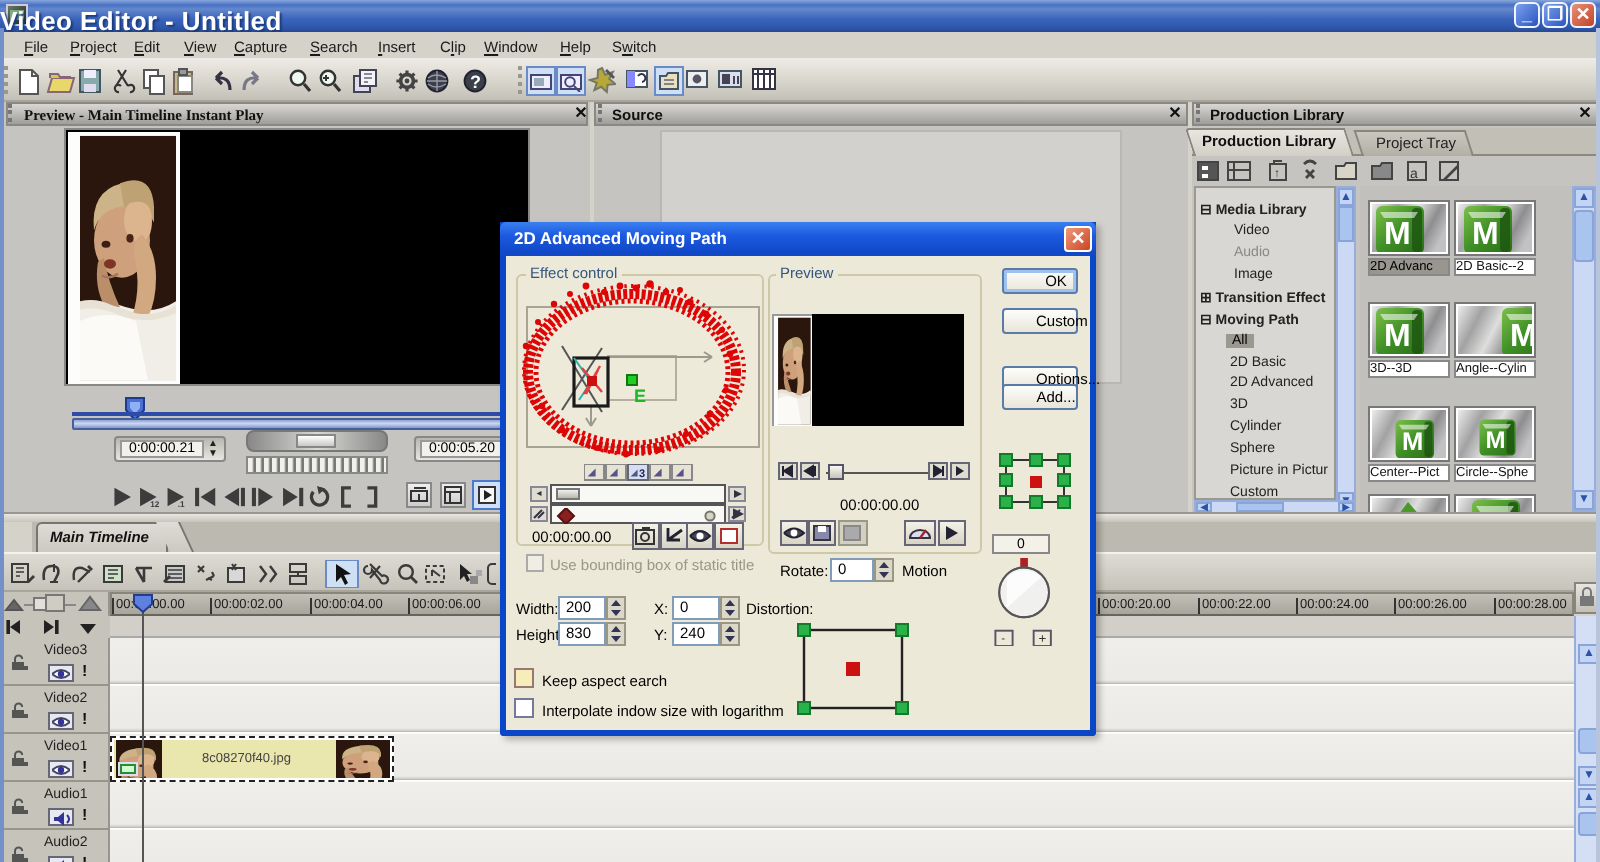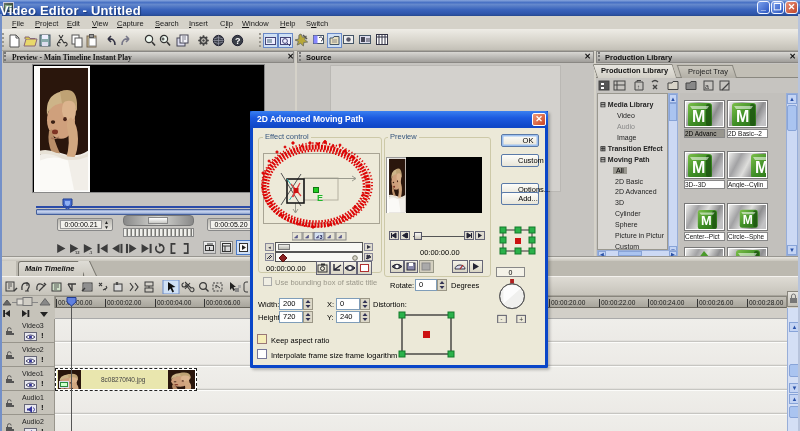--- a/index.html
+++ b/index.html
@@ -917,55 +917,55 @@
         <text x="24.5" y="44.5" font-size="7" fill="#333">+</text>
  </svg>
 
  <div class="lbl" style="left:137px;top:170px;">Rotate:</div>
  <div class="fld" style="left:162px;top:168px;width:22px;height:12px;">0</div>
  <div class="spin" style="left:184px;top:168px;height:12px;">
         <svg width="8" height="10">
           <path d="M4 1 L6.5 4 L1.5 4 Z M4 9 L6.5 6 L1.5 6 Z" fill="#335"></path>
         </svg>
       </div>
- <div class="lbl" style="left:198px;top:170px;">Degrees</div>
+ <div class="lbl" style="left:198px;top:170px;">Motion</div>
 
  <div class="lbl" style="left:5px;top:189px;">Width:</div>
  <div class="fld" style="left:26px;top:187px;width:24px;height:12px;">200</div>
  <div class="spin" style="left:50px;top:187px;height:12px;">
         <svg width="8" height="10">
           <path d="M4 1 L6.5 4 L1.5 4 Z M4 9 L6.5 6 L1.5 6 Z" fill="#335"></path>
         </svg>
       </div>
  <div class="lbl" style="left:74px;top:189px;">X:</div>
  <div class="fld" style="left:83px;top:187px;width:24px;height:12px;">0</div>
  <div class="spin" style="left:107px;top:187px;height:12px;">
         <svg width="8" height="10">
           <path d="M4 1 L6.5 4 L1.5 4 Z M4 9 L6.5 6 L1.5 6 Z" fill="#335"></path>
         </svg>
       </div>
  <div class="lbl" style="left:5px;top:202px;">Height:</div>
- <div class="fld" style="left:26px;top:200px;width:24px;height:12px;">720</div>
+ <div class="fld" style="left:26px;top:200px;width:24px;height:12px;">830</div>
  <div class="spin" style="left:50px;top:200px;height:12px;">
         <svg width="8" height="10">
           <path d="M4 1 L6.5 4 L1.5 4 Z M4 9 L6.5 6 L1.5 6 Z" fill="#335"></path>
         </svg>
       </div>
  <div class="lbl" style="left:74px;top:202px;">Y:</div>
  <div class="fld" style="left:83px;top:200px;width:24px;height:12px;">240</div>
  <div class="spin" style="left:107px;top:200px;height:12px;">
         <svg width="8" height="10">
           <path d="M4 1 L6.5 4 L1.5 4 Z M4 9 L6.5 6 L1.5 6 Z" fill="#335"></path>
         </svg>
       </div>
 
  <div class="abs" style="left:4px;top:223px;width:10px;height:10px;background:#f6edb8;border:1px solid #977;"></div>
- <div class="lbl" style="left:18px;top:225px;">Keep aspect ratio</div>
+ <div class="lbl" style="left:18px;top:225px;">Keep aspect earch</div>
  <div class="abs" style="left:4px;top:238px;width:10px;height:10px;background:#fff;border:1px solid #779;"></div>
- <div class="lbl" style="left:18px;top:240px;">Interpolate frame size frame logarithm</div>
+ <div class="lbl" style="left:18px;top:240px;">Interpolate indow size with logarithm</div>
 
  <div class="lbl" style="left:120px;top:189px;">Distortion:</div>
  <svg class="abs" style="left:143px;top:199px" width="62" height="50" viewBox="0 0 62 50">
   <rect x="6" y="5" width="49" height="39" fill="none" stroke="#222" stroke-width="1.2"></rect>
   <g fill="#2ab14a" stroke="#127a2a">
           <rect x="3" y="2" width="6" height="6"></rect>
           <rect x="52" y="2" width="6" height="6"></rect>
           <rect x="3" y="41" width="6" height="6"></rect>
           <rect x="52" y="41" width="6" height="6"></rect>
         </g>

